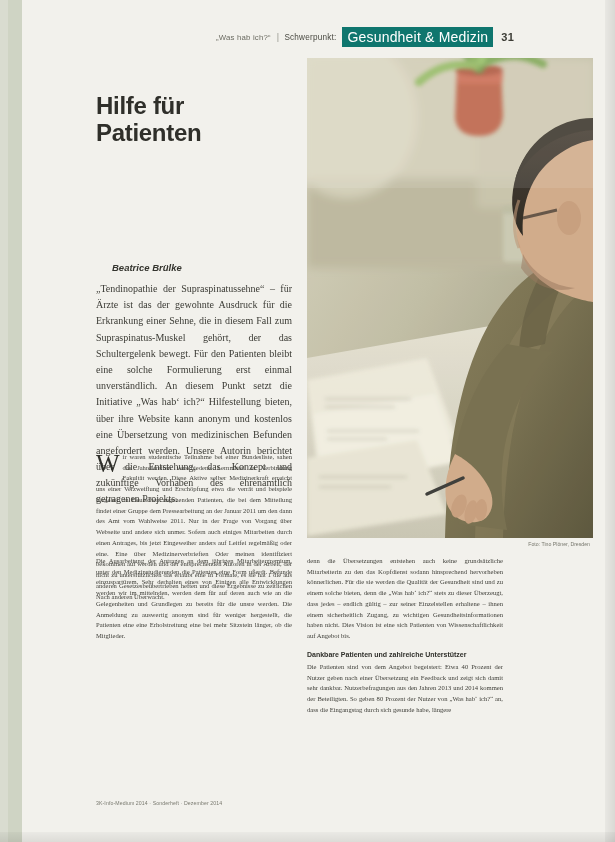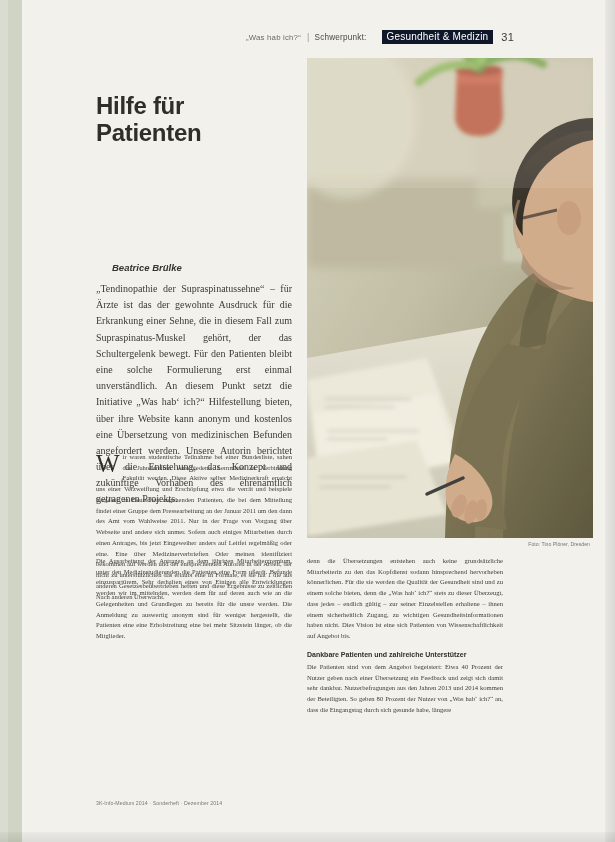--- a/index.html
+++ b/index.html
@@ -81,33 +81,34 @@
   .header .h-sep {
     margin: 0 5px 0 6px;
     color: #9a9a90;
     font-size: 9px;
   }
   .header .h-label {
     color: #4a4a42;
     font-size: 8.2px;
   }
   .header .h-badge {
-    background: #0f172a;
+    background: #0f766e;
     color: #ffffff;
-    font-size: 10px;
+    font-size: 14px;
     padding: 1.5px 5px 2px 5px;
-    margin-left: 15px;
+    margin-left: 6px;
     letter-spacing: 0.2px;
     white-space: nowrap;
   }
   .header .h-page {
     color: #3c3c35;
     font-size: 11px;
     margin-left: 8px;
     font-family: "Liberation Sans", sans-serif;
+    font-weight: bold;
   }
 
   
   .title-block {
     position: absolute;
     left: 96px;
     top: 92px;
     width: 230px;
   }
   .title-block h1 {

